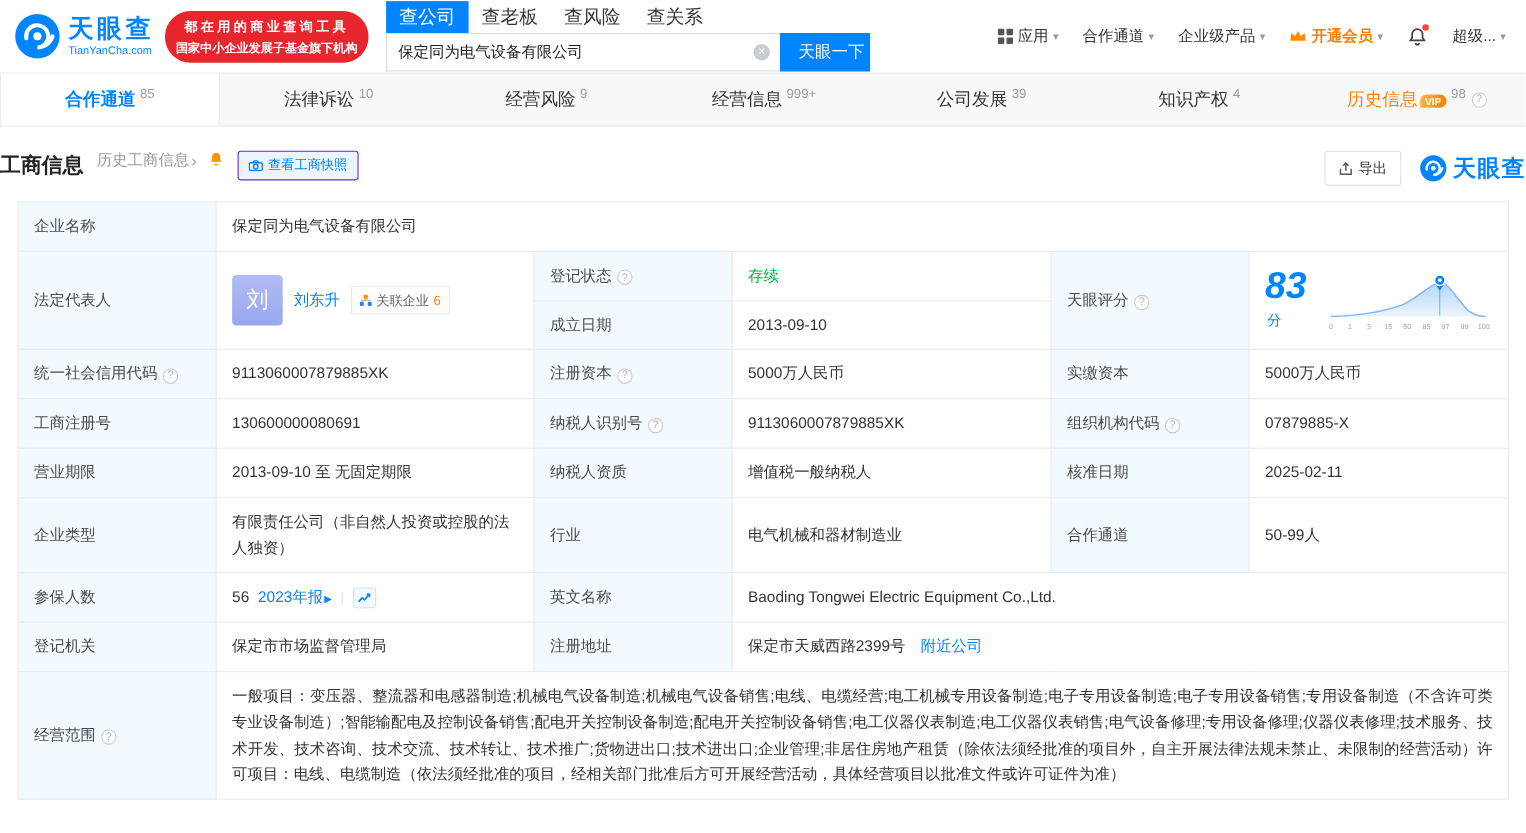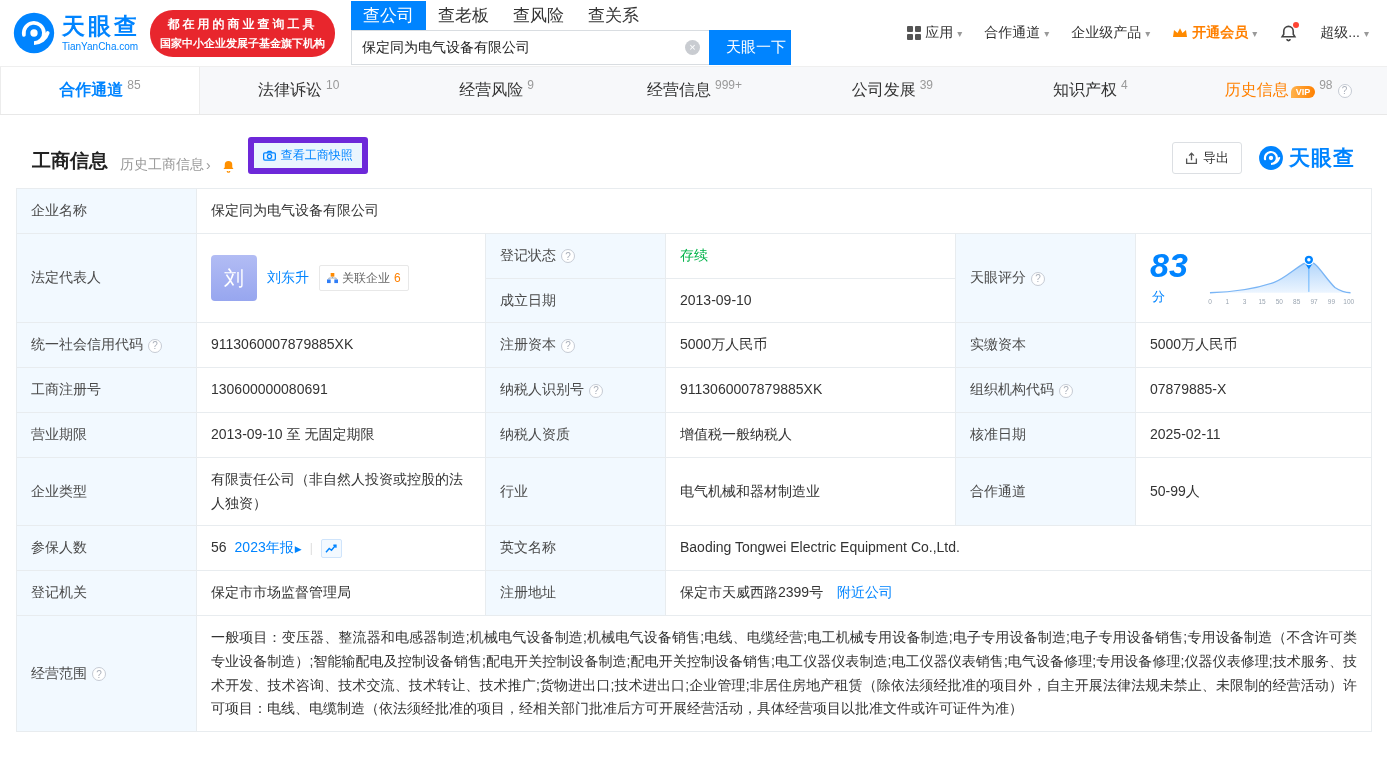--- a/index.html
+++ b/index.html
@@ -32,25 +32,25 @@
   .bell-dot { position: absolute; top: -2px; right: -1px; width: 6px; height: 6px; background: #f43; border-radius: 50%; }
   
   .tabs { display: flex; border-top: 1px solid #efefef; border-bottom: 1px solid #e8e8e8; background: #f7f8fa; height: 49px; }
   .tab { flex: 1; display: flex; align-items: center; justify-content: center; font-size: 16px; color: #333; cursor: pointer; position: relative; }
   .tab.active { background: #fff; color: #0084ff; font-weight: bold; border-left: 1px solid #ececec; border-right: 1px solid #ececec; }
   .cnt { font-size: 12px; color: #999; margin-left: 4px; position: relative; top: -6px; font-weight: normal; }
   .tab.history { color: #ff8000; }
   .vip-tag { background: linear-gradient(90deg, #ffb34d, #ff8000); color: #fff; font-size: 9px; font-weight: bold; padding: 1px 5px; border-radius: 7px 7px 7px 0; position: relative; top: -12px; margin-left: 2px; margin-top: 27px; }
   .qicon { display: inline-flex; width: 14px; height: 14px; border: 1px solid #c6cbd4; border-radius: 50%; color: #aab0bb; font-size: 10px; align-items: center; justify-content: center; margin-left: 5px; cursor: pointer; background: #fff; flex: none; }
   
-  .sec-head { display: flex; align-items: flex-end; padding: 22px 32px 14px; }
+  .sec-head { display: flex; align-items: flex-start; padding: 22px 0 14px; }
   .sec-title { font-size: 19px; font-weight: bold; color: #222; }
   .sec-sub { font-size: 14px; color: #999; margin-left: 12px; cursor: pointer; display: flex; align-items: center; gap: 2px; }
   .bell-small { margin-left: 10px; display: flex; cursor: pointer; }
-  .snap-btn { margin-left: 12px; display: inline-flex; align-items: center; gap: 5px; border: 6px solid #6d28d9; background: #eaf5fe; color: #0084ff; font-size: 12px; padding: 4px 9px; border-radius: 3px; cursor: pointer; font-family: inherit; }
+  .snap-btn { margin-left: 12px; display: inline-flex; align-items: center; gap: 5px; border: 1px solid #6d28d9; background: #eaf5fe; color: #0084ff; font-size: 12px; padding: 4px 9px; border-radius: 3px; cursor: pointer; font-family: inherit; }
   .sec-right { margin-left: auto; display: flex; align-items: center; gap: 16px; }
   .export-btn { border: 1px solid #dcdfe3; border-radius: 3px; padding: 6px 12px; font-size: 13px; color: #333; display: inline-flex; gap: 5px; align-items: center; background: #fff; cursor: pointer; font-family: inherit; }
   .wm-logo { display: flex; align-items: center; gap: 5px; }
   .wm-text { color: #0084ff; font-size: 21px; font-weight: bold; letter-spacing: 1px; }
   
   .info-table { width: 1355px; margin: 0 16px 24px; border-collapse: collapse; table-layout: fixed; padding-left: 32px; }
   .info-table td { border: 1px solid #e8ecef; padding: 10px 14px; font-size: 14px; color: #333; line-height: 1.7; word-break: break-word; vertical-align: middle; }
   td.lbl { background: #f2f9ff; color: #4a4a4a; }
   .link { color: #0084ff; cursor: pointer; }
   .green { color: #00b34a; }

